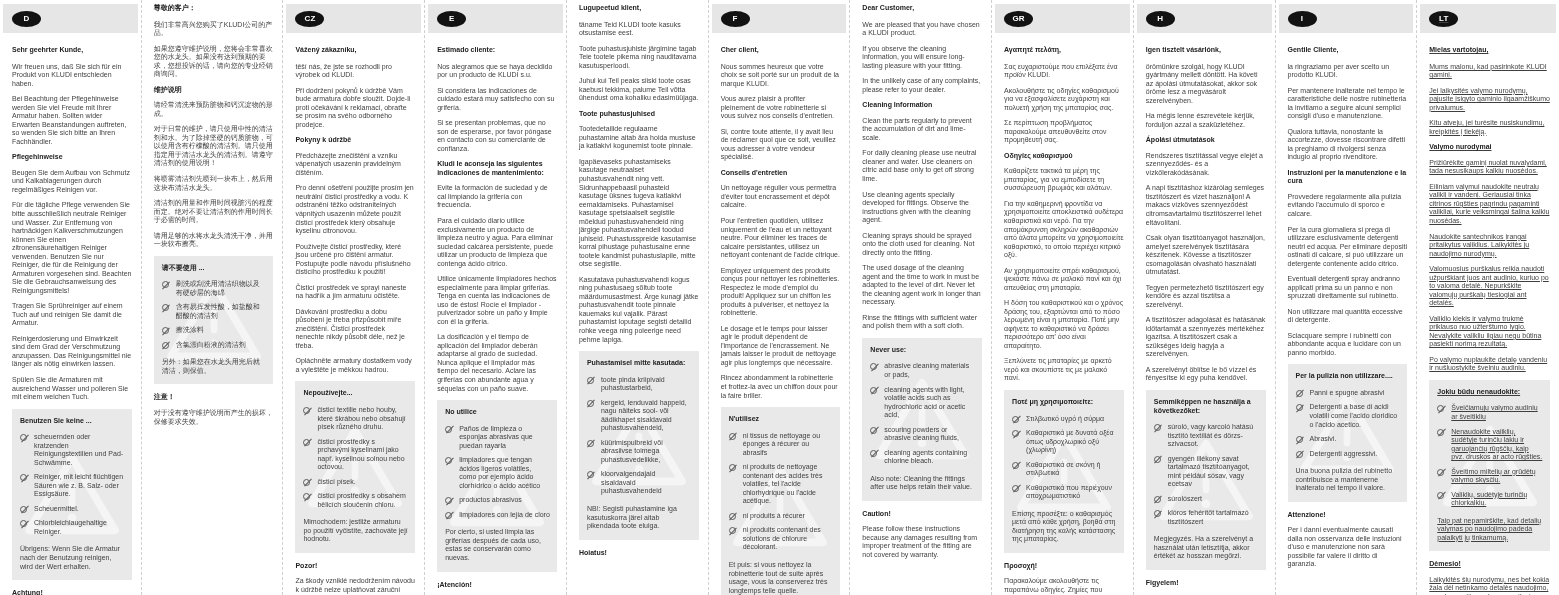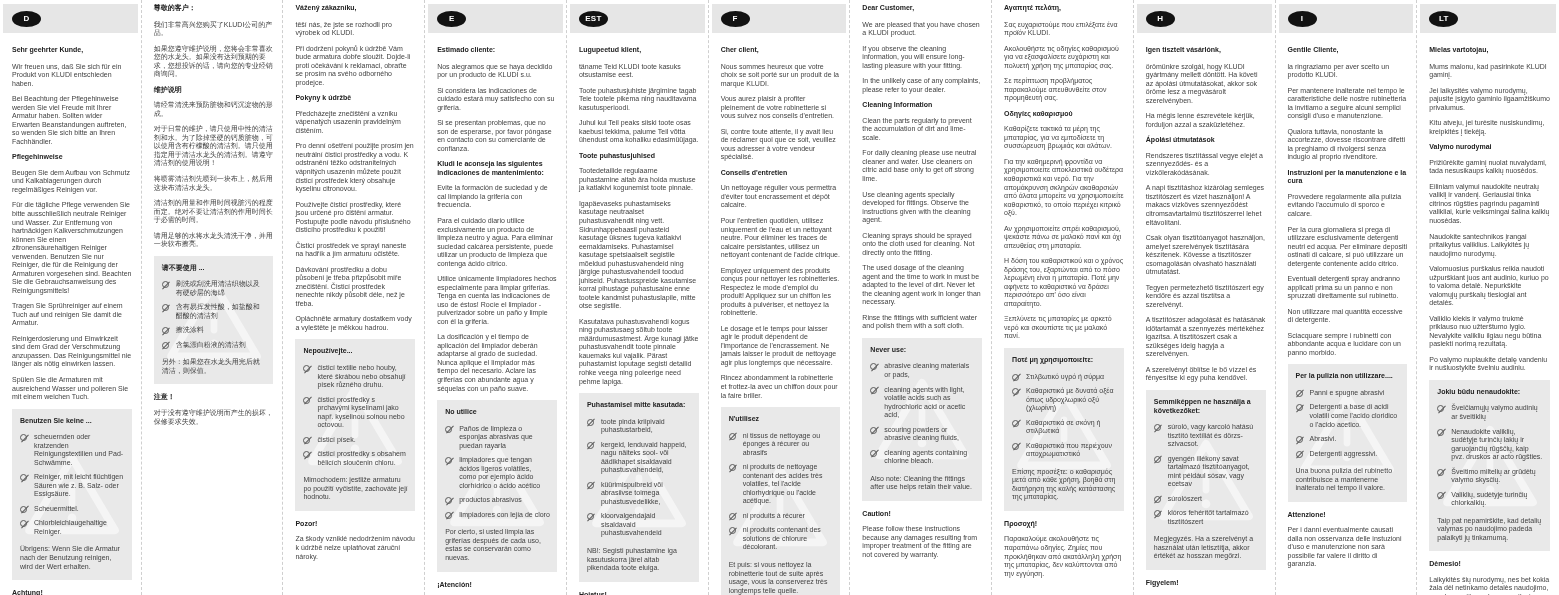--- a/index.html
+++ b/index.html
@@ -12,21 +12,21 @@
   #sheet {
     display:grid;
     grid-template-columns:repeat(11, 1fr);
     width:1559px; height:595px;
   }
   .col {
     border-right:1px dashed #cfcfcf;
     padding:4px 3px 0 3px;
     overflow:hidden;
   }
-  .col:last-child { border-right:none; }
+  .col:last-child { border-right:none;text-decoration:underline; }
   .col-header {
     background:#e6e6e6;
     height:29px;
     display:flex; align-items:center;
     padding-left:9px;
     margin-bottom:13px;
   }
   .badge {
     background:#121212; color:#ffffff;
     min-width:29px; height:16px;
@@ -168,20 +168,23 @@
         <p class="note">另外：如果您在水龙头用完后就清洁，则保值。</p>
       </div>
       <p class="caution-heading">注意！</p>
       <div>
           <p class="para">对于没有遵守维护说明而产生的损坏，保修要求失效。</p>
         </div>
     </div>
   </section>
 
   <section class="col">
+    <div class="col-header">
+      <span class="badge">CZ</span>
+    </div>
     <div class="col-body">
       <p class="salutation">Vážený zákazníku,</p>
       <div>
           <p class="para">těší nás, že jste se rozhodli pro výrobek od KLUDI.</p>
           <p class="para">Při dodržení pokynů k údržbě Vám bude armatura dobře sloužit. Dojde-li proti očekávání k reklamaci, obraťte se prosím na svého odborného prodejce.</p>
         </div>
       <p class="section-heading">Pokyny k údržbě</p>
       <div>
           <p class="para">Předcházejte znečištění a vzniku vápenatých usazenin pravidelným čištěním.</p>
           <p class="para">Pro denní ošetření použijte prosím jen neutrální čisticí prostředky a vodu. K odstranění těžko odstranitelných vápnitých usazenin můžete použít čisticí prostředek který obsahuje kyselinu citronovou.</p>
@@ -268,23 +271,20 @@
             </div>
           </div>
         <p class="note">Por cierto, si usted limpia las griferías después de cada uso, estas se conservarán como nuevas.</p>
       </div>
       <p class="caution-heading">¡Atención!</p>
 
     </div>
   </section>
 
   <section class="col">
-    <div class="col-header">
-      <span class="badge">EST</span>
-    </div>
     <div class="col-body">
       <p class="salutation">Lugupeetud klient,</p>
       <div>
           <p class="para">täname Teid KLUDI toote kasuks otsustamise eest.</p>
           <p class="para">Toote puhastusjuhiste järgimine tagab Teie tootele pikema ning nauditavama kasutusperioodi.</p>
           <p class="para">Juhul kui Teil peaks siiski toote osas kaebusi tekkima, palume Teil võtta ühendust oma kohaliku edasimüüjaga.</p>
         </div>
       <p class="section-heading">Toote puhastusjuhised</p>
       <div>
           <p class="para">Tootedetailide regulaarne puhastamine aitab ära hoida mustuse ja katlakivi kogunemist toote pinnale.</p>
@@ -418,20 +418,23 @@
         <p class="note">Also note: Cleaning the fittings after use helps retain their value.</p>
       </div>
       <p class="caution-heading">Caution!</p>
       <div>
           <p class="para">Please follow these instructions because any damages resulting from improper treatment of the fitting are not covered by warranty.</p>
         </div>
     </div>
   </section>
 
   <section class="col">
+    <div class="col-header">
+      <span class="badge">GR</span>
+    </div>
     <div class="col-body">
       <p class="salutation">Αγαπητέ πελάτη,</p>
       <div>
           <p class="para">Σας ευχαριστούμε που επιλέξατε ένα προϊόν KLUDI.</p>
           <p class="para">Ακολουθήστε τις οδηγίες καθαρισμού για να εξασφαλίσετε ευχάριστη και πολυετή χρήση της μπαταρίας σας.</p>
           <p class="para">Σε περίπτωση προβλήματος παρακαλούμε απευθυνθείτε στον προμηθευτή σας.</p>
         </div>
       <p class="section-heading">Οδηγίες καθαρισμού</p>
       <div>
           <p class="para">Καθαρίζετε τακτικά τα μέρη της μπαταρίας, για να εμποδίσετε τη συσσώρευση βρωμιάς και αλάτων.</p>

